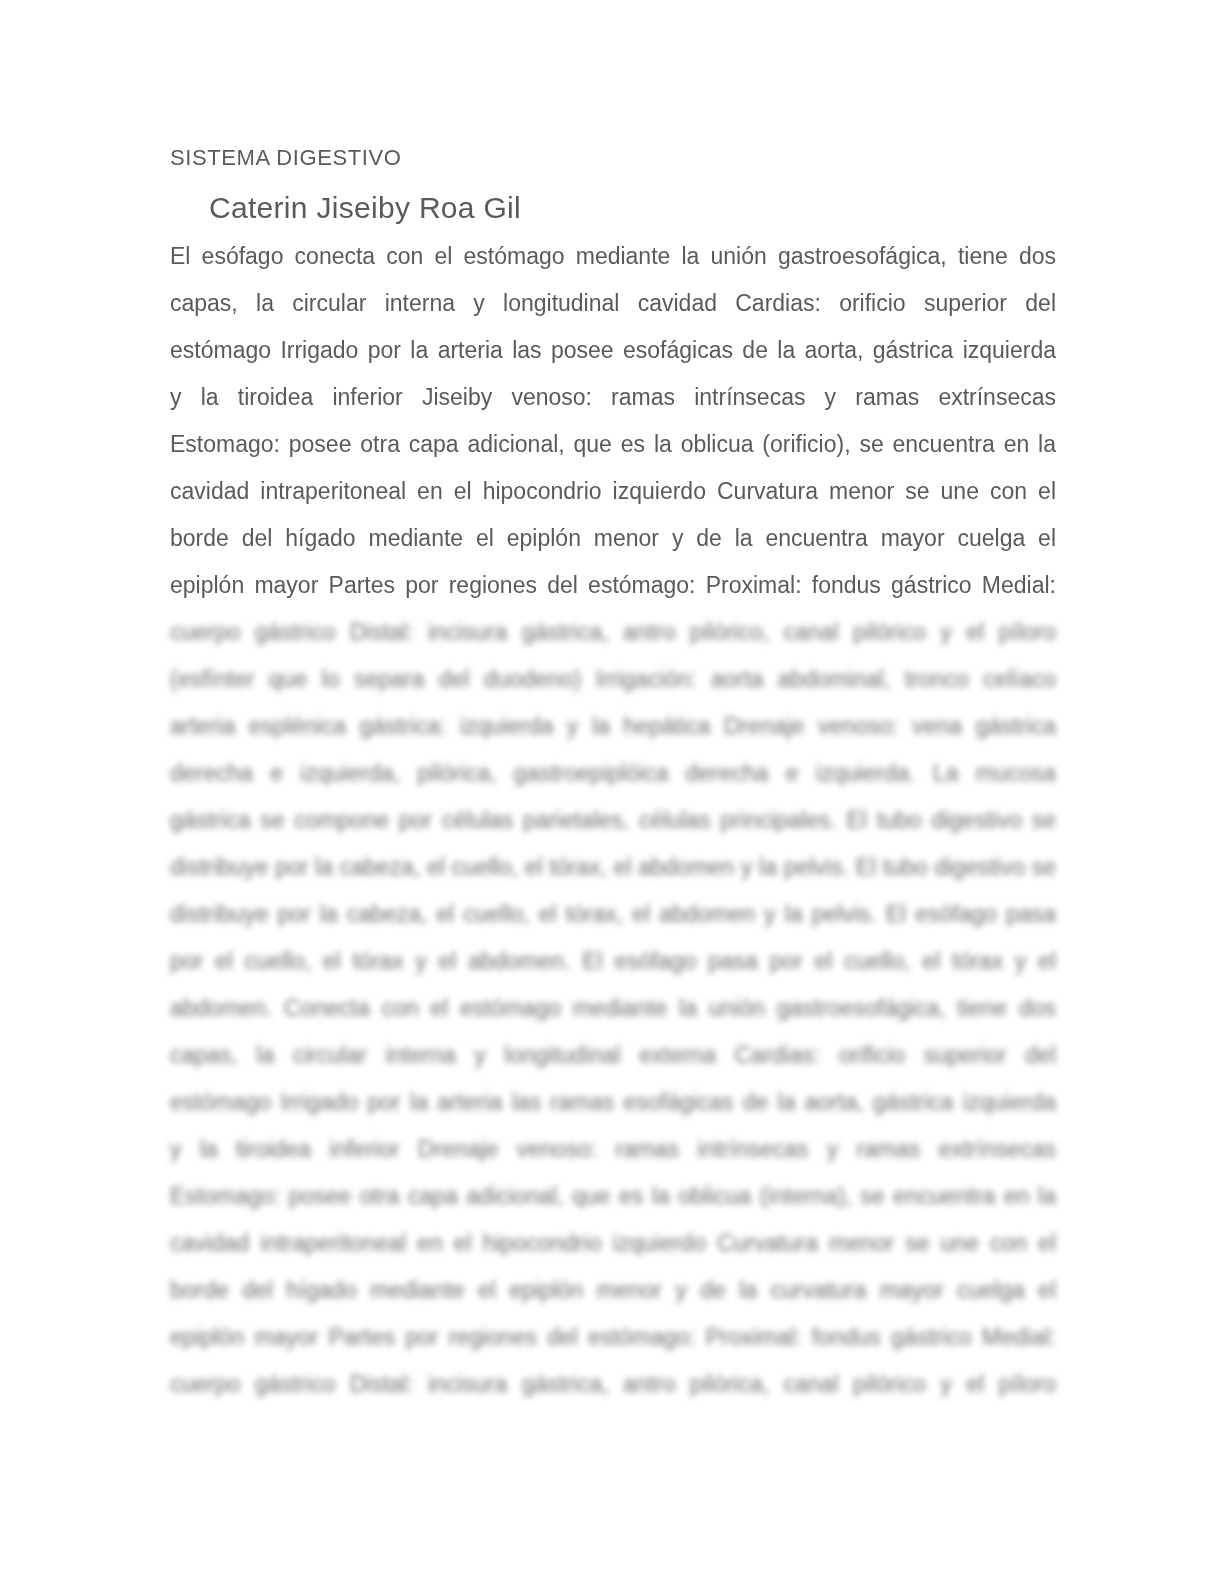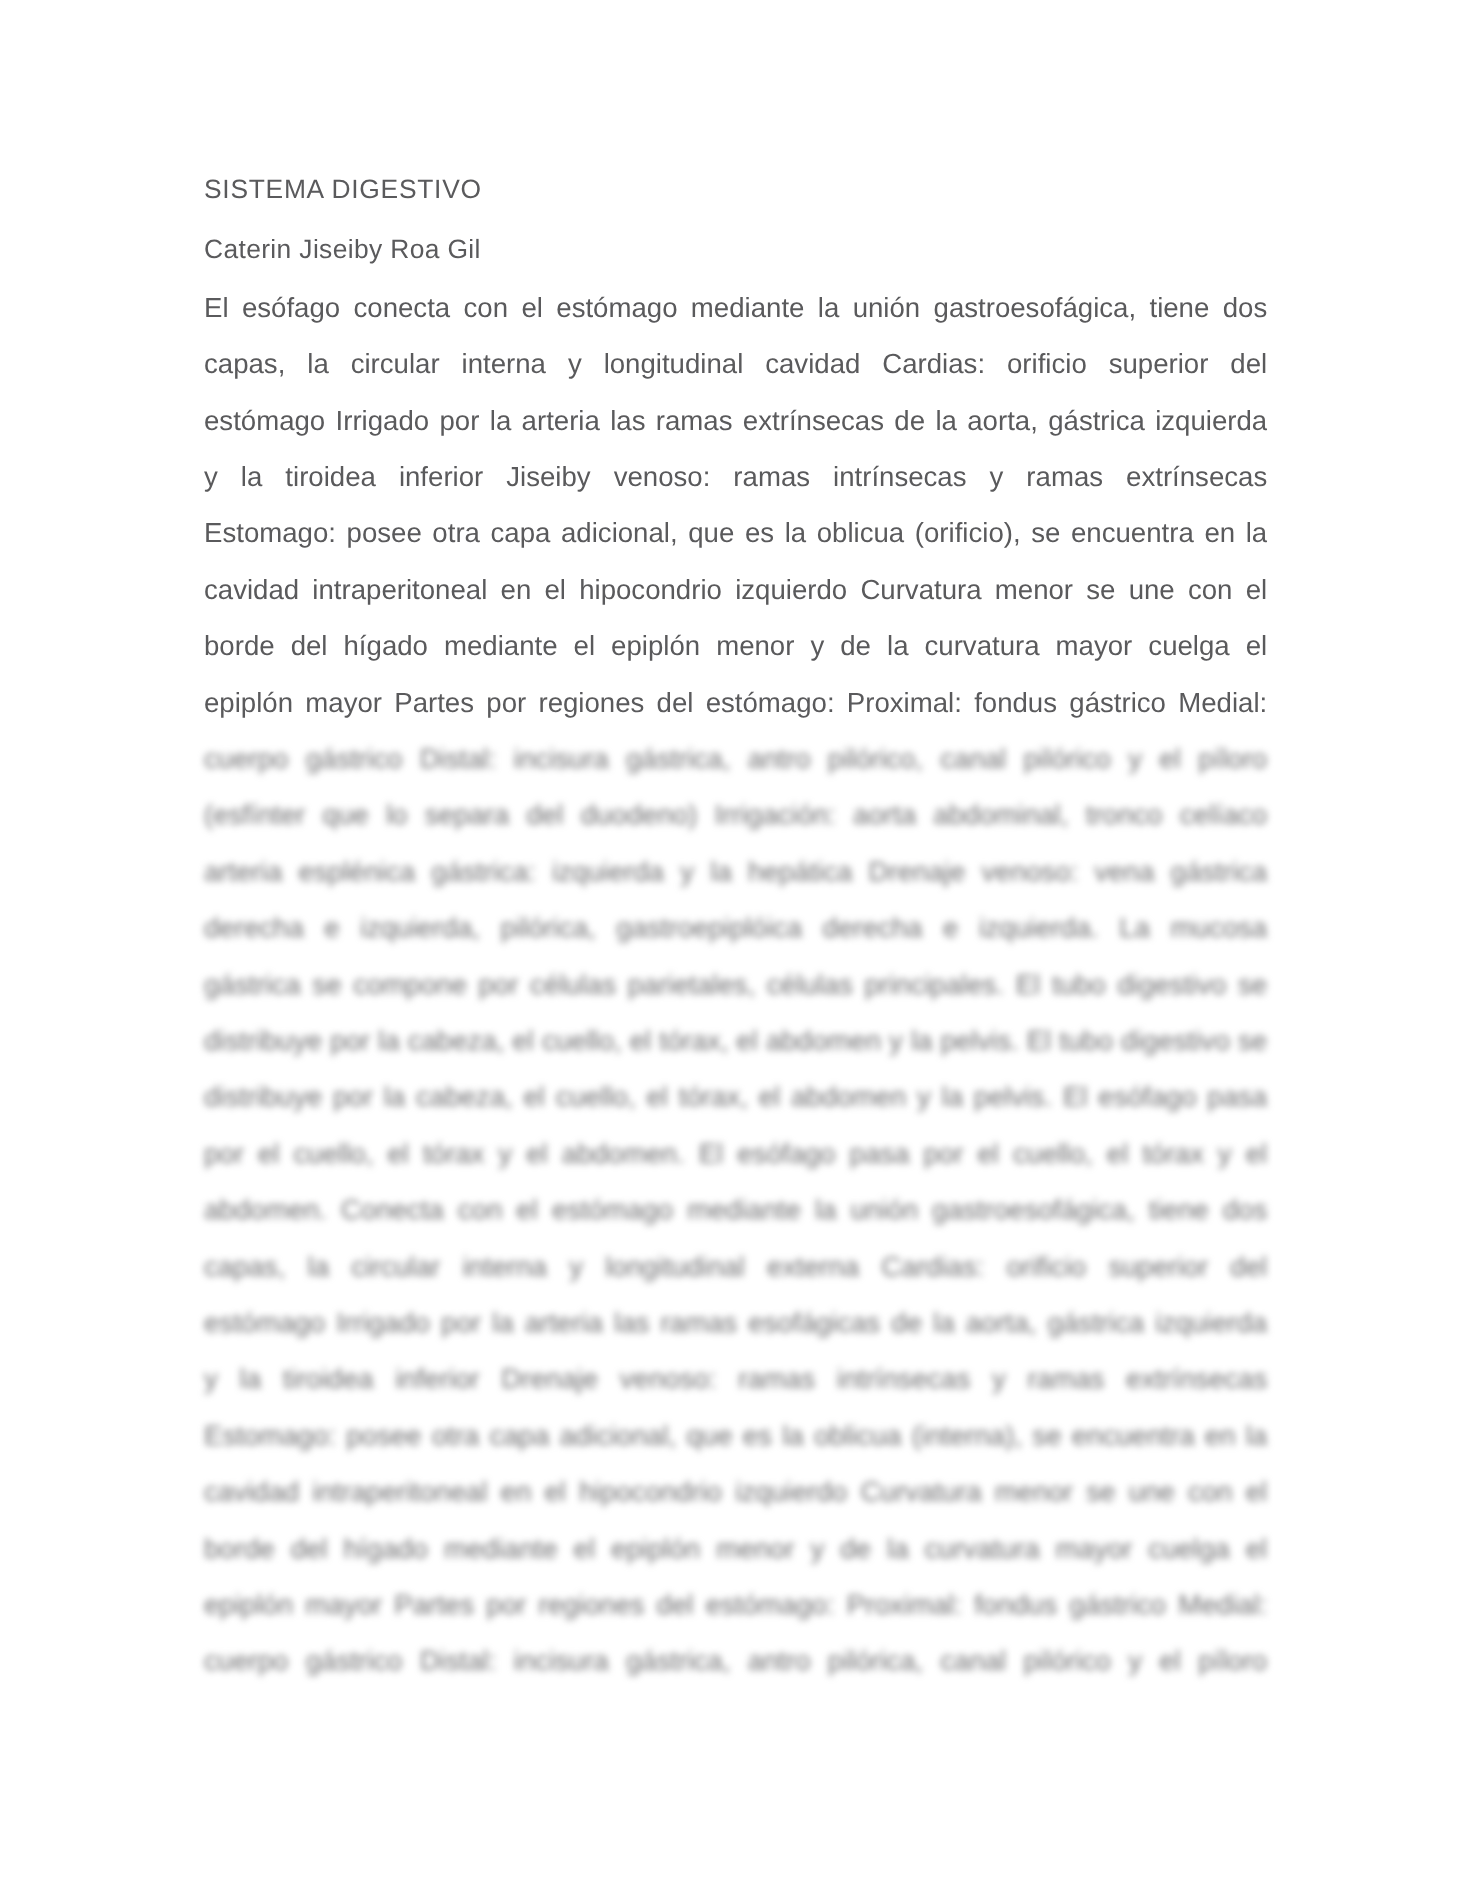--- a/index.html
+++ b/index.html
@@ -27,24 +27,25 @@
     top: 133px;
     width: 886px;
   }
   .doc-title {
     font-size: 22px;
     line-height: 50px;
     letter-spacing: 0.6px;
     white-space: nowrap;
   }
   .doc-author {
-    font-size: 22px;
+    font-size: 30px;
     line-height: 50px;
     letter-spacing: 0.3px;
     white-space: nowrap;
+    margin-left: 39px;
   }
   .body-text .line {
     font-size: 23px;
     line-height: 47px;
     height: 47px;
     overflow: hidden;
     text-align: justify;
     text-align-last: justify;
   }
   .blurred-section {
@@ -60,25 +61,25 @@
 <div class="doc-page">
   <div class="content">
 
     <div class="doc-title">SISTEMA DIGESTIVO</div>
 
     <div class="doc-author">Caterin Jiseiby Roa Gil</div>
 
     <div class="body-text">
       <div class="line">El esófago conecta con el estómago mediante la unión gastroesofágica, tiene dos</div>
       <div class="line">capas, la circular interna y longitudinal cavidad Cardias: orificio superior del</div>
-      <div class="line">estómago Irrigado por la arteria las ramas extrínsecas de la aorta, gástrica izquierda</div>
+      <div class="line">estómago Irrigado por la arteria las posee esofágicas de la aorta, gástrica izquierda</div>
       <div class="line">y la tiroidea inferior Jiseiby venoso: ramas intrínsecas y ramas extrínsecas</div>
       <div class="line">Estomago: posee otra capa adicional, que es la oblicua (orificio), se encuentra en la</div>
       <div class="line">cavidad intraperitoneal en el hipocondrio izquierdo Curvatura menor se une con el</div>
-      <div class="line">borde del hígado mediante el epiplón menor y de la curvatura mayor cuelga el</div>
+      <div class="line">borde del hígado mediante el epiplón menor y de la encuentra mayor cuelga el</div>
       <div class="line">epiplón mayor Partes por regiones del estómago: Proximal: fondus gástrico Medial:</div>
 
       <div class="blurred-section">
         <div class="line">cuerpo gástrico Distal: incisura gástrica, antro pilórico, canal pilórico y el píloro</div>
         <div class="line">(esfínter que lo separa del duodeno) Irrigación: aorta abdominal, tronco celíaco</div>
         <div class="line">arteria esplénica gástrica: izquierda y la hepática Drenaje venoso: vena gástrica</div>
         <div class="line">derecha e izquierda, pilórica, gastroepiplóica derecha e izquierda. La mucosa</div>
         <div class="line">gástrica se compone por células parietales, células principales. El tubo digestivo se</div>
         <div class="line">distribuye por la cabeza, el cuello, el tórax, el abdomen y la pelvis. El tubo digestivo se</div>
         <div class="line">distribuye por la cabeza, el cuello, el tórax, el abdomen y la pelvis. El esófago pasa</div>

